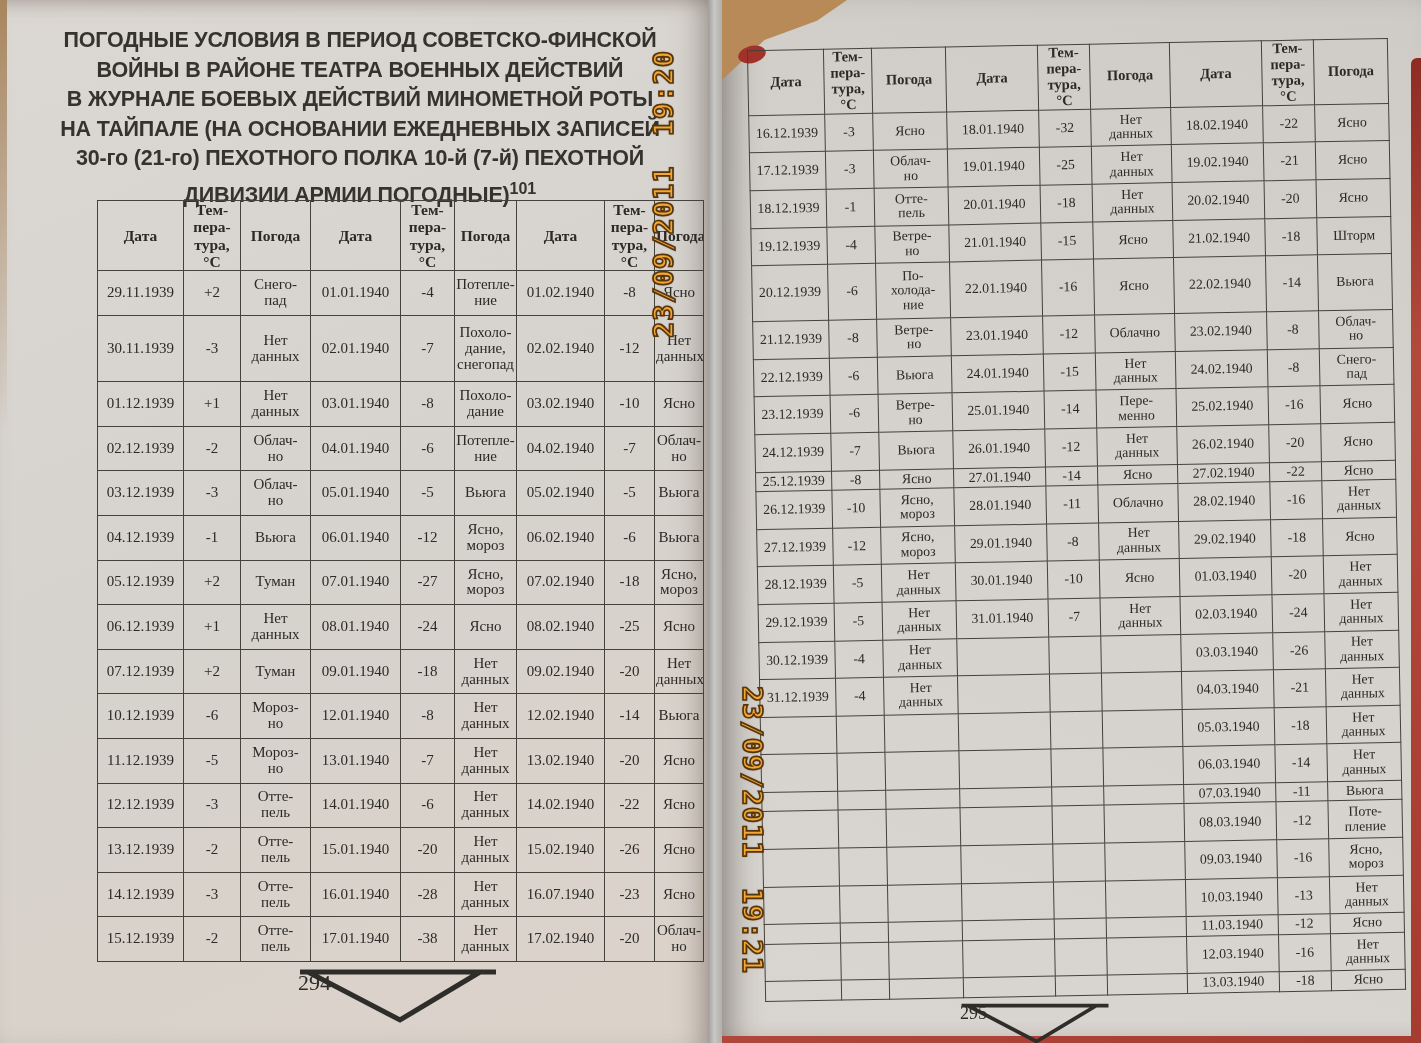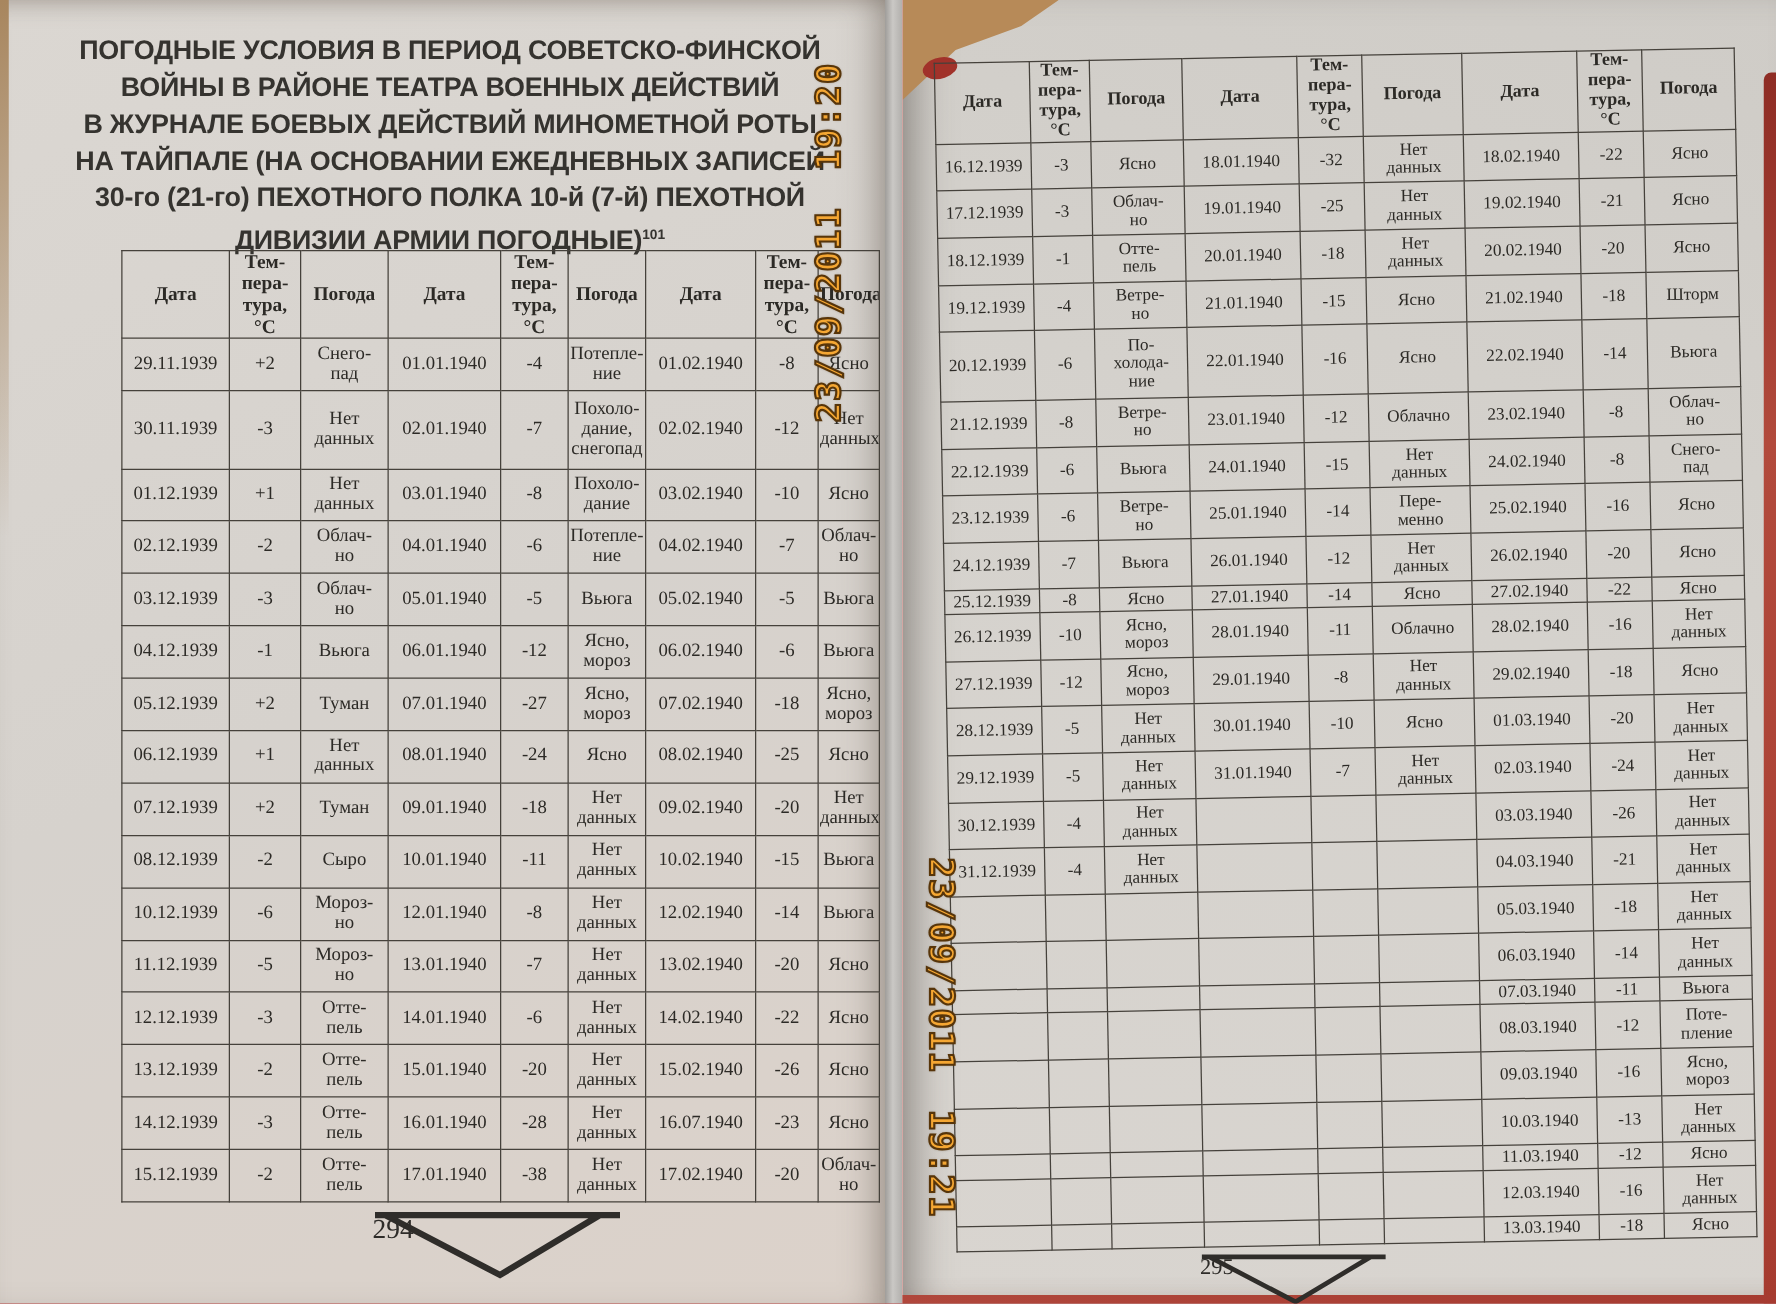--- a/index.html
+++ b/index.html
@@ -1,17 +1,17 @@
 <!DOCTYPE html>
 <html><head>
 <meta charset="utf-8">
 <style>
   html,body{margin:0;padding:0;background:#777;}
   .stage{position:relative;width:1421px;height:1043px;overflow:hidden;
-         font-family:"Liberation Serif",serif;background:#ef4444;}
+         font-family:"Liberation Serif",serif;background:#14b8a6;}
 
   
   .photo-left{position:absolute;left:0;top:0;width:708px;height:1043px;
     background:linear-gradient(155deg,#dbd7d2 0%,#d6d2cd 50%,#dcd2ca 100%);
     box-shadow:inset -22px 0 28px -16px rgba(95,85,75,.5),
                inset 0 14px 20px -14px rgba(125,112,100,.55);}
   .edge-left-tan{position:absolute;left:0;top:0;width:7px;height:430px;
     background:linear-gradient(#a8865e,rgba(168,134,94,0));}
 
   
@@ -29,21 +29,21 @@
     border-radius:50% 60% 50% 60%;transform:rotate(-18deg);}
   .edge-right-red{position:absolute;right:0;top:58px;bottom:0;width:10px;
     background:linear-gradient(#8e2c24,#b24a3c 30%,#a63b2f);border-radius:6px 0 0 0;}
   .edge-bottom-red{position:absolute;left:0;bottom:0;width:100%;height:7px;
     background:linear-gradient(90deg,#b0473c,#a63b31);}
 
   
   .title{position:absolute;left:40px;top:26px;width:640px;text-align:center;
     font-family:"Liberation Sans",sans-serif;font-weight:bold;font-size:21.5px;
     line-height:29.5px;color:#35332f;letter-spacing:-0.2px;}
-  .title sup{font-size:11px;letter-spacing:0;}
+  .title sup{font-size:16px;letter-spacing:0;}
 
   
   .tbl{border-collapse:collapse;table-layout:fixed;color:#2c2a26;}
   .tbl th,.tbl td{border:1.6px solid #45413b;text-align:center;vertical-align:middle;
     white-space:pre-line;padding:0 1px;overflow:hidden;}
   .tbl th{font-weight:bold;}
   .tbl-left{position:absolute;left:97px;top:200px;width:606px;height:762px;
     font-size:15px;line-height:1.06;}
   .tbl-left th{font-size:15.5px;line-height:1.12;}
   .tbl-right{position:absolute;left:34px;top:44px;width:640px;height:952px;
@@ -231,32 +231,20 @@
             <td>09.01.1940</td>
             <td>-18</td>
             <td>Нет
 данных</td>
             <td>09.02.1940</td>
             <td>-20</td>
             <td>Нет
 данных</td>
           </tr>
           <tr>
-            <td>08.12.1939</td>
-            <td>-2</td>
-            <td>Сыро</td>
-            <td>10.01.1940</td>
-            <td>-11</td>
-            <td>Нет
-данных</td>
-            <td>10.02.1940</td>
-            <td>-15</td>
-            <td>Вьюга</td>
-          </tr>
-          <tr>
             <td>10.12.1939</td>
             <td>-6</td>
             <td>Мороз-
 но</td>
             <td>12.01.1940</td>
             <td>-8</td>
             <td>Нет
 данных</td>
             <td>12.02.1940</td>
             <td>-14</td>

